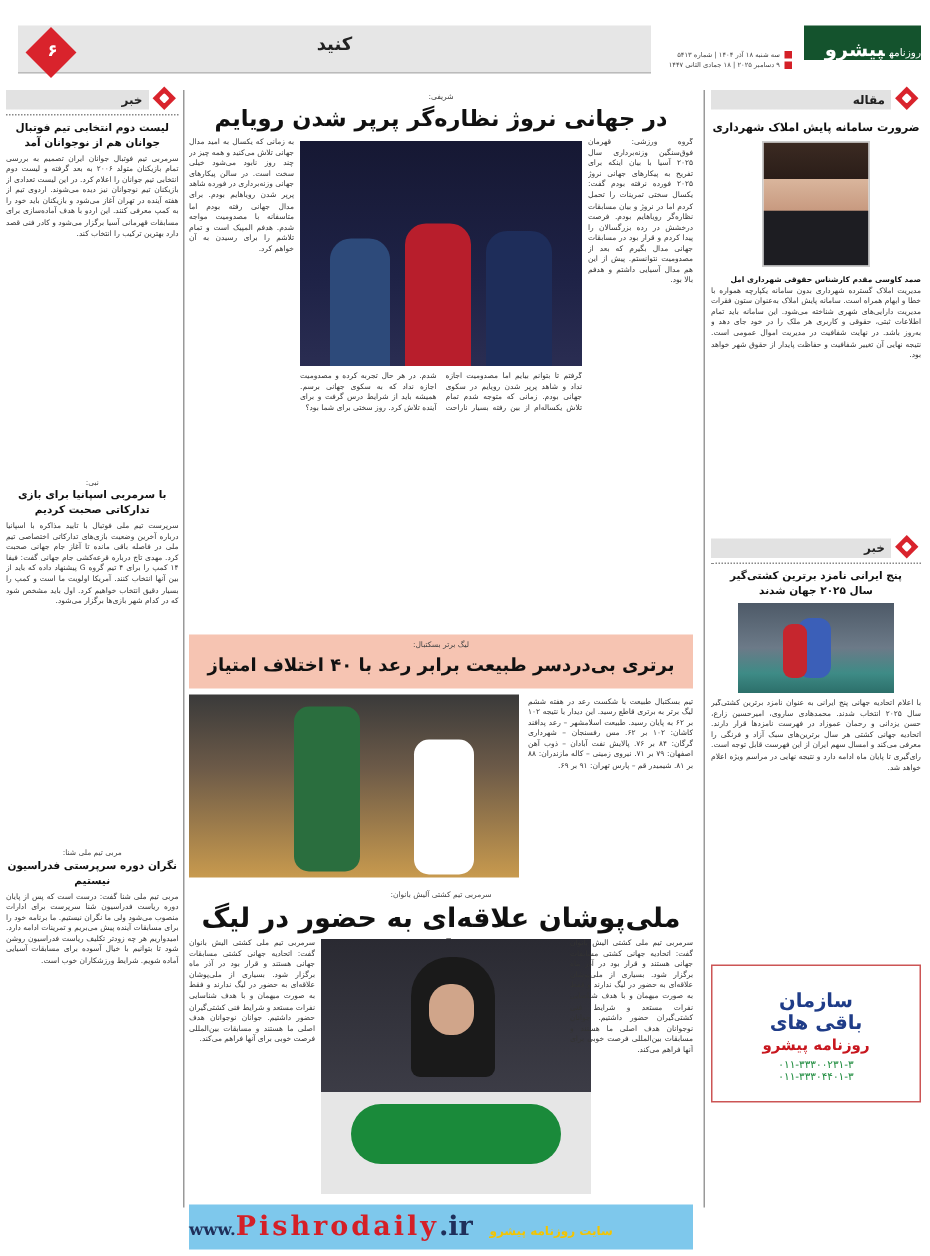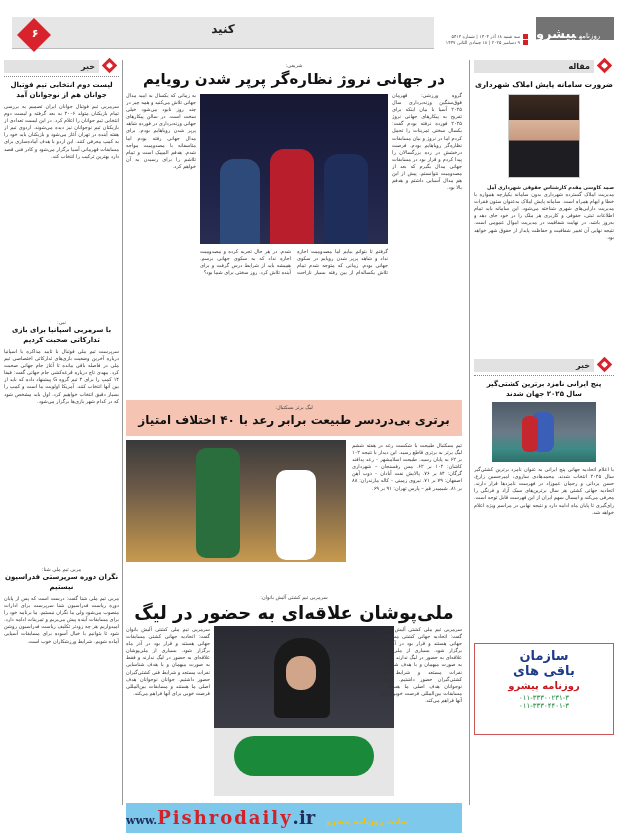--- a/index.html
+++ b/index.html
@@ -2,21 +2,21 @@
 <html><head>
 <meta charset="utf-8">
 <style>
 *{box-sizing:border-box;margin:0;padding:0}
 body{width:620px;height:837px;background:#fff;font-family:"DejaVu Sans",sans-serif;direction:rtl;position:relative;overflow:hidden;color:#222}
 .hdr{position:absolute;top:17px;left:0;width:620px;height:34px}
 .hdr .bar{position:absolute;top:0;left:12px;width:422px;height:32px;background:#e6e6e6;border-bottom:1px solid #bbb}
 .hdr .title{position:absolute;top:5px;left:0;width:100%;text-align:center;font-weight:bold;font-size:12px}
 .hdr .dates{position:absolute;top:17px;right:6px;font-size:4.5px;line-height:6px;color:#444;text-align:right}
 .hdr .dates div:before{content:"";display:inline-block;width:5px;height:5px;background:#d42027;margin-left:3px;vertical-align:middle}
-.logo{position:absolute;top:0;right:6px;width:78px;height:23px;background:#737373;color:#fff;text-align:left;font-size:13px;font-weight:bold;line-height:34px}
+.logo{position:absolute;top:0;right:6px;width:78px;height:23px;background:#14532d;color:#fff;text-align:right;font-size:13px;font-weight:bold;line-height:34px}
 .logo small{font-size:7px;font-weight:normal;margin-left:3px}
 .pagenum{position:absolute;top:6px;left:10px;width:24px;height:24px;background:#d9232c;transform:rotate(45deg);}
 .pagenum span{position:absolute;top:4px;left:0;width:24px;text-align:center;transform:rotate(-45deg);color:#fff;font-weight:bold;font-size:11px}
 .col{position:absolute}
 .vline{position:absolute;width:1px;background:#999}
 .sec{height:13px;background:linear-gradient(to left,transparent 20px,#e2e2e2 20px);position:relative;font-size:8px;font-weight:bold;padding-right:24px;line-height:13px}
 .sec .dia{position:absolute;right:4px;top:0;width:11px;height:11px;background:#d9232c;transform:rotate(45deg);}
 .sec .dia:after{content:"";position:absolute;left:3px;top:3px;width:5px;height:5px;background:#fff;border-radius:1px}
 .dots{border-bottom:1px dotted #888;margin:3px 0}
 .h{font-weight:bold;text-align:center;color:#111}
@@ -49,21 +49,21 @@
   <div class="txt" style="font-weight:bold;color:#111">صمد کاوسی مقدم کارشناس حقوقی شهرداری آمل</div>
   <div class="txt" style="height:160px">مدیریت املاک گسترده شهرداری بدون سامانه یکپارچه همواره با خطا و ابهام همراه است. سامانه پایش املاک به‌عنوان ستون فقرات مدیریت دارایی‌های شهری شناخته می‌شود. این سامانه باید تمام اطلاعات ثبتی، حقوقی و کاربری هر ملک را در خود جای دهد و به‌روز باشد. در نهایت شفافیت در مدیریت اموال عمومی است. نتیجه نهایی آن تغییر شفافیت و حفاظت پایدار از حقوق شهر خواهد بود.</div>
   <div class="sec" style="margin-top:8px"><span class="dia"></span><span>خبر</span></div>
   <div class="dots"></div>
   <div class="h" style="font-size:7px;line-height:10px;margin:3px 8px">پنج ایرانی نامزد برترین کشتی‌گیر سال ۲۰۲۵ جهان شدند</div>
   <div style="width:104px;height:60px;margin:3px auto;background:linear-gradient(#4e5a68 0,#6c7a88 50%,#3e8b86 78%,#2c6f6a 100%);position:relative">
     <div style="position:absolute;left:40px;top:10px;width:22px;height:40px;background:#3b5fb8;border-radius:8px"></div>
     <div style="position:absolute;left:30px;top:14px;width:16px;height:36px;background:#c6262e;border-radius:6px"></div>
   </div>
   <div class="txt" style="height:175px;margin-top:4px">با اعلام اتحادیه جهانی پنج ایرانی به عنوان نامزد برترین کشتی‌گیر سال ۲۰۲۵ انتخاب شدند. محمدهادی ساروی، امیرحسین زارع، حسن یزدانی و رحمان عموزاد در فهرست نامزدها قرار دارند. اتحادیه جهانی کشتی هر سال برترین‌های سبک آزاد و فرنگی را معرفی می‌کند و امسال سهم ایران از این فهرست قابل توجه است. رای‌گیری تا پایان ماه ادامه دارد و نتیجه نهایی در مراسم ویژه اعلام خواهد شد.</div>
-  <div style="border:1px solid #c55;padding:4px;margin-top:2px;text-align:center;height:92px">
+  <div style="border:1px solid #c55;padding:16px;margin-top:2px;text-align:center;height:92px">
     <div style="color:#1f3c88;font-weight:bold;font-size:13px">سازمان</div>
     <div style="color:#1f3c88;font-weight:bold;font-size:13px">باقی های</div>
     <div style="color:#c8161e;font-weight:bold;font-size:10px;margin-top:2px">روزنامه پیشرو</div>
     <div class="green" style="font-size:7px;margin-top:3px">۰۱۱-۳۳۳۰۰۲۳۱-۳</div>
     <div class="green" style="font-size:7px">۰۱۱-۳۳۳۰۴۴۰۱-۳</div>
   </div>
 </div>
 <div class="vline" style="top:60px;right:150px;height:745px"></div>
 
 <div class="col" style="top:60px;left:4px;width:115px">
@@ -86,21 +86,21 @@
   <div class="txt" style="position:absolute;top:30px;right:0;width:70px;height:300px">گروه ورزشی: قهرمان فوق‌سنگین وزنه‌برداری سال ۲۰۲۵ آسیا با بیان اینکه برای تفریح به پیکارهای جهانی نروژ ۲۰۲۵ فورده نرفته بودم گفت: یکسال سختی تمرینات را تحمل کردم اما در نروژ و بیان مسابقات نظاره‌گر رویاهایم بودم. فرصت درخشش در رده بزرگسالان را پیدا کردم و قرار بود در مسابقات جهانی مدال بگیرم که بعد از مصدومیت نتوانستم. پیش از این هم مدال آسیایی داشتم و هدفم بالا بود.</div>
   <div class="txt" style="position:absolute;top:30px;left:0;width:70px;height:300px">به زمانی که یکسال به امید مدال جهانی تلاش می‌کنید و همه چیز در چند روز نابود می‌شود خیلی سخت است. در سالن پیکارهای جهانی وزنه‌برداری در فورده شاهد پرپر شدن رویاهایم بودم. برای مدال جهانی رفته بودم اما متاسفانه با مصدومیت مواجه شدم. هدفم المپیک است و تمام تلاشم را برای رسیدن به آن خواهم کرد.</div>
   <div class="img" style="top:32px;left:74px;width:188px;height:150px;background:linear-gradient(#161833 0,#1e2246 60%,#2a2d52 100%)">
     <div style="position:absolute;bottom:0;left:20px;width:40px;height:85px;background:#2d4a7a;border-radius:14px 14px 0 0"></div>
     <div style="position:absolute;bottom:0;left:70px;width:44px;height:95px;background:#b81e2c;border-radius:14px 14px 0 0"></div>
     <div style="position:absolute;bottom:0;left:124px;width:44px;height:90px;background:#1e2d5a;border-radius:14px 14px 0 0"></div>
   </div>
   <div class="txt" style="position:absolute;top:186px;left:74px;width:188px;height:140px;column-count:2;column-gap:6px">گرفتم تا بتوانم بیایم اما مصدومیت اجازه نداد و شاهد پرپر شدن رویایم در سکوی جهانی بودم. زمانی که متوجه شدم تمام تلاش یکساله‌ام از بین رفته بسیار ناراحت شدم. در هر حال تجربه کرده و مصدومیت اجازه نداد که به سکوی جهانی برسم. همیشه باید از شرایط درس گرفت و برای آینده تلاش کرد. روز سختی برای شما بود؟</div>
 </div>
 
-<div class="col" style="top:400px;left:126px;width:336px;height:166px">
+<div class="col" style="top:423px;left:126px;width:336px;height:166px">
   <div style="background:#f6c4b2;height:36px;padding-top:4px">
     <div class="pre">لیگ برتر بسکتبال:</div>
     <div class="h" style="font-size:12px;margin-top:3px">برتری بی‌دردسر طبیعت برابر رعد با ۴۰ اختلاف امتیاز</div>
   </div>
   <div class="img" style="top:40px;left:0;width:220px;height:122px;background:linear-gradient(#3a3a3a 0,#6c5a48 40%,#c89a4e 100%)">
     <div style="position:absolute;left:70px;top:8px;width:44px;height:110px;background:#2a6e3e;border-radius:10px"></div>
     <div style="position:absolute;left:150px;top:30px;width:40px;height:90px;background:#fff;border-radius:10px"></div>
   </div>
   <div class="txt" style="position:absolute;top:42px;right:0;width:110px;height:120px">تیم بسکتبال طبیعت با شکست رعد در هفته ششم لیگ برتر به برتری قاطع رسید. این دیدار با نتیجه ۱۰۲ بر ۶۲ به پایان رسید. طبیعت اسلامشهر – رعد پدافند کاشان: ۱۰۲ بر ۶۲. مس رفسنجان – شهرداری گرگان: ۸۴ بر ۷۶. پالایش نفت آبادان – ذوب آهن اصفهان: ۷۹ بر ۷۱. نیروی زمینی – کاله مازندران: ۸۸ بر ۸۱. شیمیدر قم – پارس تهران: ۹۱ بر ۶۹.</div>
 </div>

